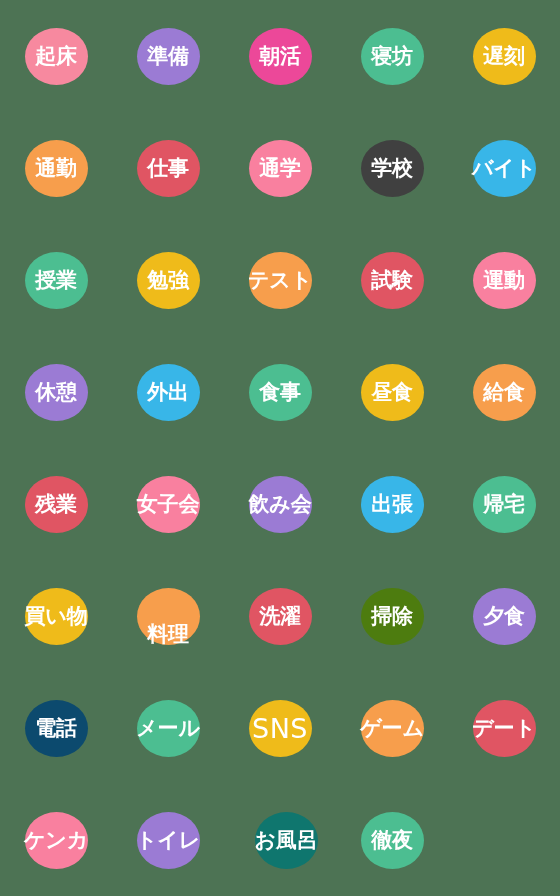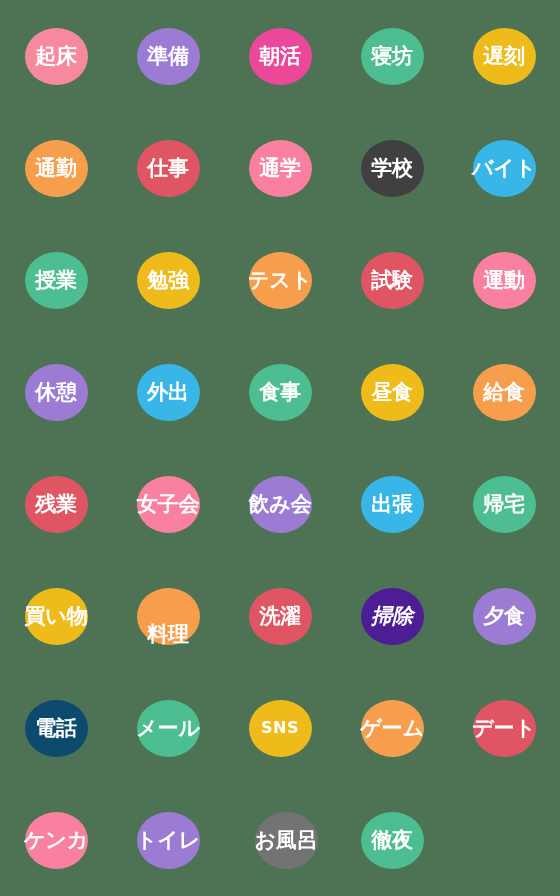--- a/index.html
+++ b/index.html
@@ -48,23 +48,23 @@
     white-space: nowrap;
     letter-spacing: -0.2px;
     text-align: center;
     font-family: "DejaVu Sans", "Liberation Sans", sans-serif;
     display: block;
   }
   
   .len2 .sticker-label { font-size: 21px; }
   .len3 .sticker-label { font-size: 21px; }
   .latin .sticker-label {
-    font-size: 16px;
+    font-size: 27px;
     letter-spacing: 0.5px;
-    font-weight: bold;
+    font-weight: normal;
   }
 </style>
 </head>
 <body>
 
 <div id="sticker-sheet">
     <div class="sticker-cell">
       <div class="sticker-bubble len2" style="background: rgb(247, 137, 159);">
         <span class="sticker-label">起床</span>
       </div>
@@ -198,21 +198,21 @@
       <div class="sticker-bubble len2" style="background: rgb(247, 158, 76); align-items: flex-end;">
         <span class="sticker-label">料理</span>
       </div>
     </div>
     <div class="sticker-cell">
       <div class="sticker-bubble len2" style="background: rgb(224, 85, 99);">
         <span class="sticker-label">洗濯</span>
       </div>
     </div>
     <div class="sticker-cell">
-      <div class="sticker-bubble len2" style="background: #4c1d95; font-style: italic;">
+      <div class="sticker-bubble len2" style="background: #4d7c0f;">
         <span class="sticker-label">掃除</span>
       </div>
     </div>
     <div class="sticker-cell">
       <div class="sticker-bubble len2" style="background: rgb(155, 123, 212);">
         <span class="sticker-label">夕食</span>
       </div>
     </div>
     <div class="sticker-cell">
       <div class="sticker-bubble len2" style="background: #0c4a6e;">
@@ -243,21 +243,21 @@
       <div class="sticker-bubble len3" style="background: rgb(249, 128, 159);">
         <span class="sticker-label">ケンカ</span>
       </div>
     </div>
     <div class="sticker-cell">
       <div class="sticker-bubble len3" style="background: rgb(155, 123, 212);">
         <span class="sticker-label">トイレ</span>
       </div>
     </div>
     <div class="sticker-cell">
-      <div class="sticker-bubble len3" style="background: #737373; margin-left: 12px;">
+      <div class="sticker-bubble len3" style="background: #0f766e; margin-left: 12px;">
         <span class="sticker-label">お風呂</span>
       </div>
     </div>
     <div class="sticker-cell">
       <div class="sticker-bubble len2" style="background: rgb(76, 190, 145);">
         <span class="sticker-label">徹夜</span>
       </div>
     </div>
   </div>
 

